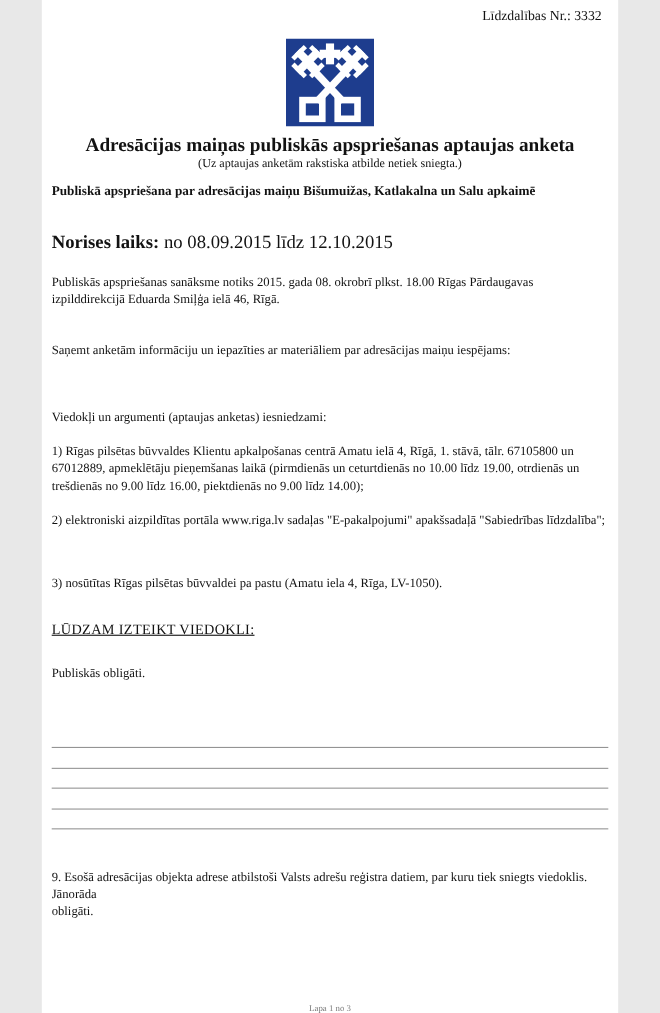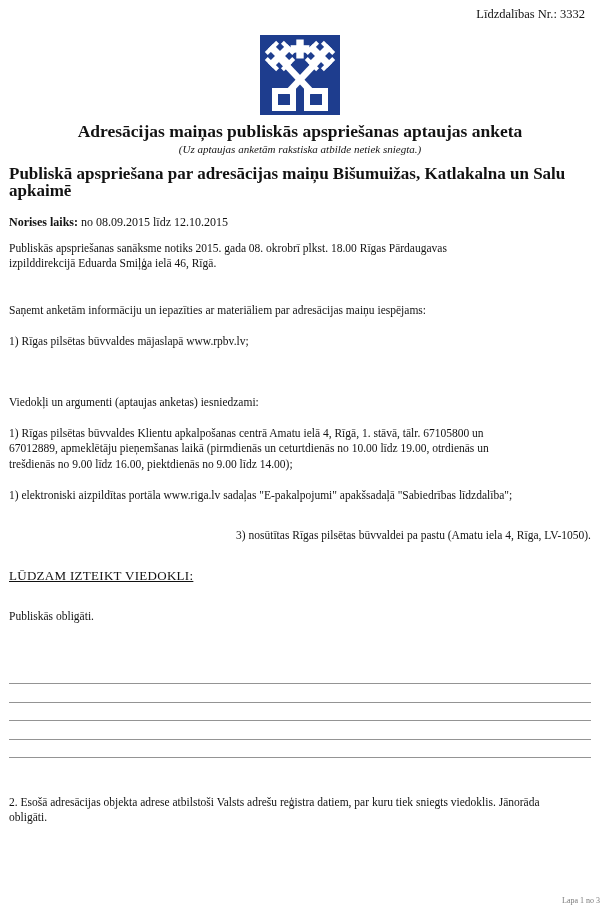--- a/index.html
+++ b/index.html
@@ -1,18 +1,18 @@
 <!DOCTYPE html>
 <html><head>
 <meta charset="utf-8">
 <style>
   html, body { margin: 0; padding: 0; background: #e8e8e8; }
   .page {
     position: relative;
-    width: 600px;
+    width: 524px;
     height: 921px;
     margin: 0 auto;
     background: #ffffff;
     font-family: "Liberation Serif", "DejaVu Serif", serif;
     color: #121212;
     overflow: hidden;
   }
   .pno {
     padding: 7px 15px 0 0;
     text-align: right;
@@ -23,63 +23,62 @@
   .title {
     margin: 6px 3px 0;
     font-size: 17.5px;
     font-weight: bold;
     text-align: center;
     line-height: 21px;
   }
   .subtitle {
     margin-top: 1px;
     font-size: 11px;
-    font-style: italic;
     text-align: center;
     line-height: 13px;
   }
   .heading {
     margin: 9px 9px 16px;
-    font-size: 17px;
+    font-size: 12px;
     font-weight: bold;
     line-height: 17px;
   }
   .para, .block, .question {
     margin: 0 9px;
     font-size: 11.5px;
     line-height: 15.5px;
     white-space: pre-line;
   }
-  .period { margin-top: 16px; font-size: 12px; white-space: normal; }
+  .period { margin-top: 30px; font-size: 17px; white-space: normal; }
   .b { font-weight: bold; }
-  .meeting { margin-top: 10px; }
+  .meeting { margin-top: 22px; }
   .info-block { margin-top: 16px; }
   .submission-block { margin-top: 14px; }
-  .submission-item3 { margin-top: 9px; text-align: right; }
+  .submission-item3 { margin-top: 27px; }
   .opinion {
     margin: 25px 9px 0;
     font-size: 13px;
     font-weight: normal;
     text-decoration: underline;
     letter-spacing: 0.3px;
   }
   .q1 { margin-top: 9px; }
   .q2 { margin-top: 21px; }
   .answer-lines { margin: 0 9px; }
   .answer-lines.first { margin-top: 26px; }
   .ans-line {
     height: 17.5px;
     border-bottom: 1.5px solid #949494;
   }
   .footer {
     position: absolute;
-    bottom: 16px;
+    bottom: 0;
     left: 0;
     width: 100%;
-    text-align: right;
+    text-align: center;
     font-size: 8px;
     color: #7a7a7a;
   }
 </style>
 </head>
 <body>
 
 <div class="page">
 
   <div class="pno">Līdzdalības Nr.: 3332</div>
@@ -124,47 +123,46 @@
 
   <h2 class="heading">Publiskā apspriešana par adresācijas maiņu Bišumuižas, Katlakalna un Salu apkaimē</h2>
 
   <p class="para period"><span class="b">Norises laiks:</span> <span>no 08.09.2015 līdz 12.10.2015</span></p>
 
   <p class="para meeting">Publiskās apspriešanas sanāksme notiks 2015. gada 08. okrobrī plkst. 18.00 Rīgas Pārdaugavas
 izpilddirekcijā Eduarda Smiļģa ielā 46, Rīgā.</p>
 
   <div class="block info-block">
     <div>Saņemt anketām informāciju un iepazīties ar materiāliem par adresācijas maiņu iespējams:</div>
-    <div>1) Rīgas pilsētas būvvaldes mājaslapā www.rpbv.lv;</div>
   </div>
 
   <div class="block submission-block">
     <div>Viedokļi un argumenti (aptaujas anketas) iesniedzami:</div>
     <div>1) Rīgas pilsētas būvvaldes Klientu apkalpošanas centrā Amatu ielā 4, Rīgā, 1. stāvā, tālr. 67105800 un
 67012889, apmeklētāju pieņemšanas laikā (pirmdienās un ceturtdienās no 10.00 līdz 19.00, otrdienās un
 trešdienās no 9.00 līdz 16.00, piektdienās no 9.00 līdz 14.00);</div>
-    <div>1) elektroniski aizpildītas portāla www.riga.lv sadaļas "E-pakalpojumi" apakšsadaļā "Sabiedrības līdzdalība";</div>
+    <div>2) elektroniski aizpildītas portāla www.riga.lv sadaļas "E-pakalpojumi" apakšsadaļā "Sabiedrības līdzdalība";</div>
   </div>
 
   <p class="para submission-item3">3) nosūtītas Rīgas pilsētas būvvaldei pa pastu (Amatu iela 4, Rīga, LV-1050).</p>
 
   <h3 class="opinion">LŪDZAM IZTEIKT VIEDOKLI:</h3>
 
   <div class="question q1">
     <div>Publiskās obligāti.</div>
   </div>
 
   <div class="answer-lines first">
     <div class="ans-line"></div>
     <div class="ans-line"></div>
     <div class="ans-line"></div>
     <div class="ans-line"></div>
     <div class="ans-line"></div>
   </div>
 
   <div class="question q2">
-    <div>2. Esošā adresācijas objekta adrese atbilstoši Valsts adrešu reģistra datiem, par kuru tiek sniegts viedoklis. Jānorāda
+    <div>9. Esošā adresācijas objekta adrese atbilstoši Valsts adrešu reģistra datiem, par kuru tiek sniegts viedoklis. Jānorāda
 obligāti.</div>
   </div>
 
   <div class="footer">Lapa 1 no 3</div>
 
 </div>
 
 </body></html>

